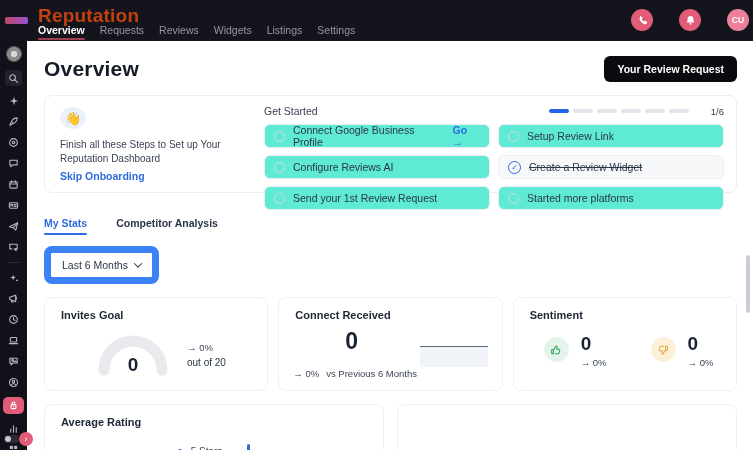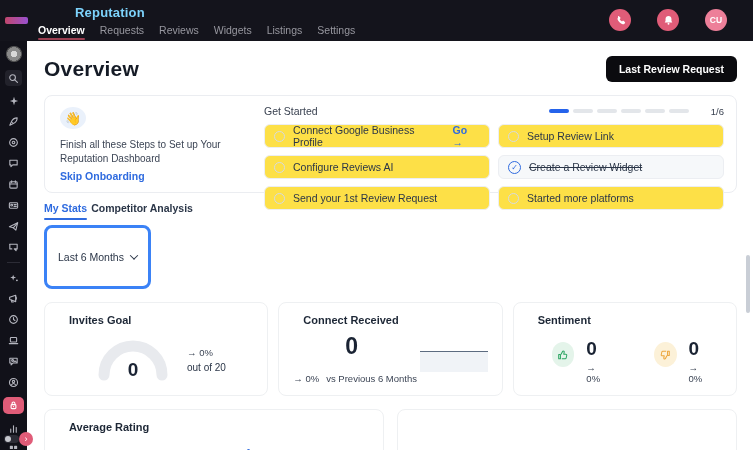--- a/index.html
+++ b/index.html
@@ -4,26 +4,26 @@
 <style>
   * { margin:0; padding:0; box-sizing:border-box; }
   html,body { width:753px; height:450px; }
   body { font-family:"Liberation Sans", sans-serif; background:#fff; }
   .stage { position:relative; width:753px; height:450px; overflow:hidden; background:#fff; }
 
   
   .topbar { position:absolute; top:0; left:0; right:0; height:41px; background:#14141c; z-index:6; }
   .brand-logo { position:absolute; left:5px; top:17px; width:23px; height:7px; border-radius:2px;
     background:linear-gradient(90deg,#e0507a,#b05cf0); opacity:.85; }
-  .app-title { position:absolute; left:38px; top:5px; color:#7dd3fc; font-size:13px; font-weight:bold; letter-spacing:.2px;margin-left:37px; }
+  .app-title { position:absolute; left:38px; top:5px; color:#c2410c; font-size:19px; font-weight:bold; letter-spacing:.2px; }
   .top-tabs { position:absolute; left:38px; top:24px; display:flex; gap:15px; }
   .top-tab { font-size:10.5px; color:#97979f; cursor:pointer; padding-bottom:4px; position:relative; }
   .top-tab.active { color:#ffffff; font-weight:bold; }
   .top-tab.active::after { content:""; position:absolute; left:0; right:0; bottom:0; height:2px; background:#9c3f52; border-radius:2px; }
-  .top-actions { position:absolute; right:26px; top:9px; display:flex; gap:26px; align-items:center; }
+  .top-actions { position:absolute; right:4px; top:9px; display:flex; gap:26px; align-items:center; }
   .circle-btn { width:22px; height:22px; border-radius:50%; background:#e05c78; display:flex; align-items:center; justify-content:center; cursor:pointer; }
   .avatar-btn { width:22px; height:22px; border-radius:50%; background:#ed7f99; color:#fff; font-size:8.5px; font-weight:bold;
     display:flex; align-items:center; justify-content:center; cursor:pointer; }
 
   
   .sidebar { position:absolute; left:0; top:41px; bottom:0; width:27px; background:#111119; z-index:5;
     display:flex; flex-direction:column; align-items:center; padding-top:5px; gap:8px; }
   .side-avatar { width:16px; height:16px; border-radius:50%; flex:0 0 auto;
     background:radial-gradient(circle at 50% 50%, #d8d8d8 0 30%, #8a8a8a 31% 60%, #5a5a5a 61%); }
   .side-ico { width:15px; height:13px; display:flex; align-items:center; justify-content:center; cursor:pointer; flex:0 0 auto; }
@@ -52,40 +52,40 @@
   .skip-link { margin-top:5px; font-size:10.5px; font-weight:bold; color:#2f6bdf; cursor:pointer; }
   .onb-right { flex:1; padding:9px 12px 8px 12px; display:flex; flex-direction:column; }
   .onb-right-head { display:flex; justify-content:space-between; align-items:center; margin-bottom:7px; }
   .gs-label { font-size:10.5px; color:#394150; }
   .progress-wrap { display:flex; align-items:center; gap:4px; }
   .seg { width:20px; height:4px; border-radius:2px; background:#e3e6ea; }
   .seg.filled { background:#2563eb; }
   .progress-label { font-size:9.5px; color:#394150; margin-left:18px; }
   .steps-grid { display:grid; grid-template-columns:1fr 1fr; gap:7px 8px; flex:1; }
   .step { border:1px solid #eceef2; border-radius:6px; display:flex; align-items:center; gap:8px; padding:0 9px; height:24px;
-    font-size:10.5px; color:#2b3648; cursor:pointer; background:#fde047; }
+    font-size:10.5px; color:#2b3648; cursor:pointer; background:#5eead4; }
   .step .cbox { width:11px; height:11px; border:1.4px solid #d6dae0; border-radius:50%; flex:0 0 auto; }
   .step .cbox-done { width:13px; height:13px; border-radius:50%; border:1.4px solid #2f6bdf; color:#2f6bdf; font-size:8px;
     display:flex; align-items:center; justify-content:center; flex:0 0 auto; }
   .step.done { background:#f6f8fa; }
   .step.done .step-label { text-decoration:line-through; }
   .step .go-link { margin-left:auto; color:#2f6bdf; font-weight:bold; font-size:10.5px; }
 
   
-  .stats-tabs { margin-top:9px; display:flex; gap:4px; }
+  .stats-tabs { margin-top:24px; display:flex; gap:29px; }
   .stats-tab { font-size:10.5px; font-weight:bold; color:#2b3648; padding-bottom:6px; cursor:pointer; position:relative; }
   .stats-tab.active { color:#2f6bdf; }
   .stats-tab.active::after { content:""; position:absolute; left:0; right:0; bottom:0; height:2px; background:#2f6bdf; border-radius:2px; }
-  .period-filter { margin-top:5px; display:inline-flex; align-items:center; gap:7px; border:3px solid #3b82f6; border-radius:8px;
-    padding:23px 11px; font-size:10.5px; color:#2b3648; cursor:pointer; background:#fff; font-family:inherit; }
+  .period-filter { margin-top:11px; display:inline-flex; align-items:center; gap:7px; border:7px solid #3b82f6; border-radius:8px;
+    padding:6px 11px; font-size:10.5px; color:#2b3648; cursor:pointer; background:#fff; font-family:inherit; }
   .chev { width:6px; height:6px; border-right:1.4px solid #2b3648; border-bottom:1.4px solid #2b3648; transform:rotate(45deg) translate(-1px,-1px); }
 
   
   .cards-row1 { margin-top:13px; display:grid; grid-template-columns:1fr 1fr 1fr; gap:10px; }
-  .card { border:1px solid #eef0f2; border-radius:8px; background:#fff; padding:11px 24px; position:relative; }
+  .card { border:1px solid #eef0f2; border-radius:8px; background:#fff; padding:11px 16px; position:relative; }
   .card-title { font-size:11px; font-weight:bold; color:#1d2736; }
   .row1-card { height:94px; }
 
   .gauge-wrap { position:absolute; left:50px; top:32px; width:76px; height:46px; }
   .gauge-num { position:absolute; left:0; right:0; bottom:0; text-align:center; font-size:19px; font-weight:bold; color:#1a2333; }
   .ig-side { position:absolute; left:142px; top:44px; }
   .ig-delta { font-size:9.5px; color:#3c4555; }
   .ig-target { font-size:10px; color:#2b3648; margin-top:4px; }
 
   .rr-value { position:absolute; left:66px; top:30px; font-size:23px; font-weight:bold; color:#1a2333; }
@@ -266,21 +266,21 @@
         </svg>
     </div>
   </div>
   <div class="theme-toggle"></div>
   <div class="expand-btn">›</div>
 
   <div class="main">
 
     <div class="page-head">
       <div class="page-title">Overview</div>
-      <button class="send-btn">Last Review Request</button>
+      <button class="send-btn">Your Review Request</button>
     </div>
 
     
     <div class="onb-card">
       <div class="onb-left">
         <div class="hand-wrap">👋</div>
         <div class="onb-desc">Finish all these Steps to Set up Your Reputation Dashboard</div>
         <div class="skip-link">Skip Onboarding</div>
       </div>
       <div class="onb-right">

